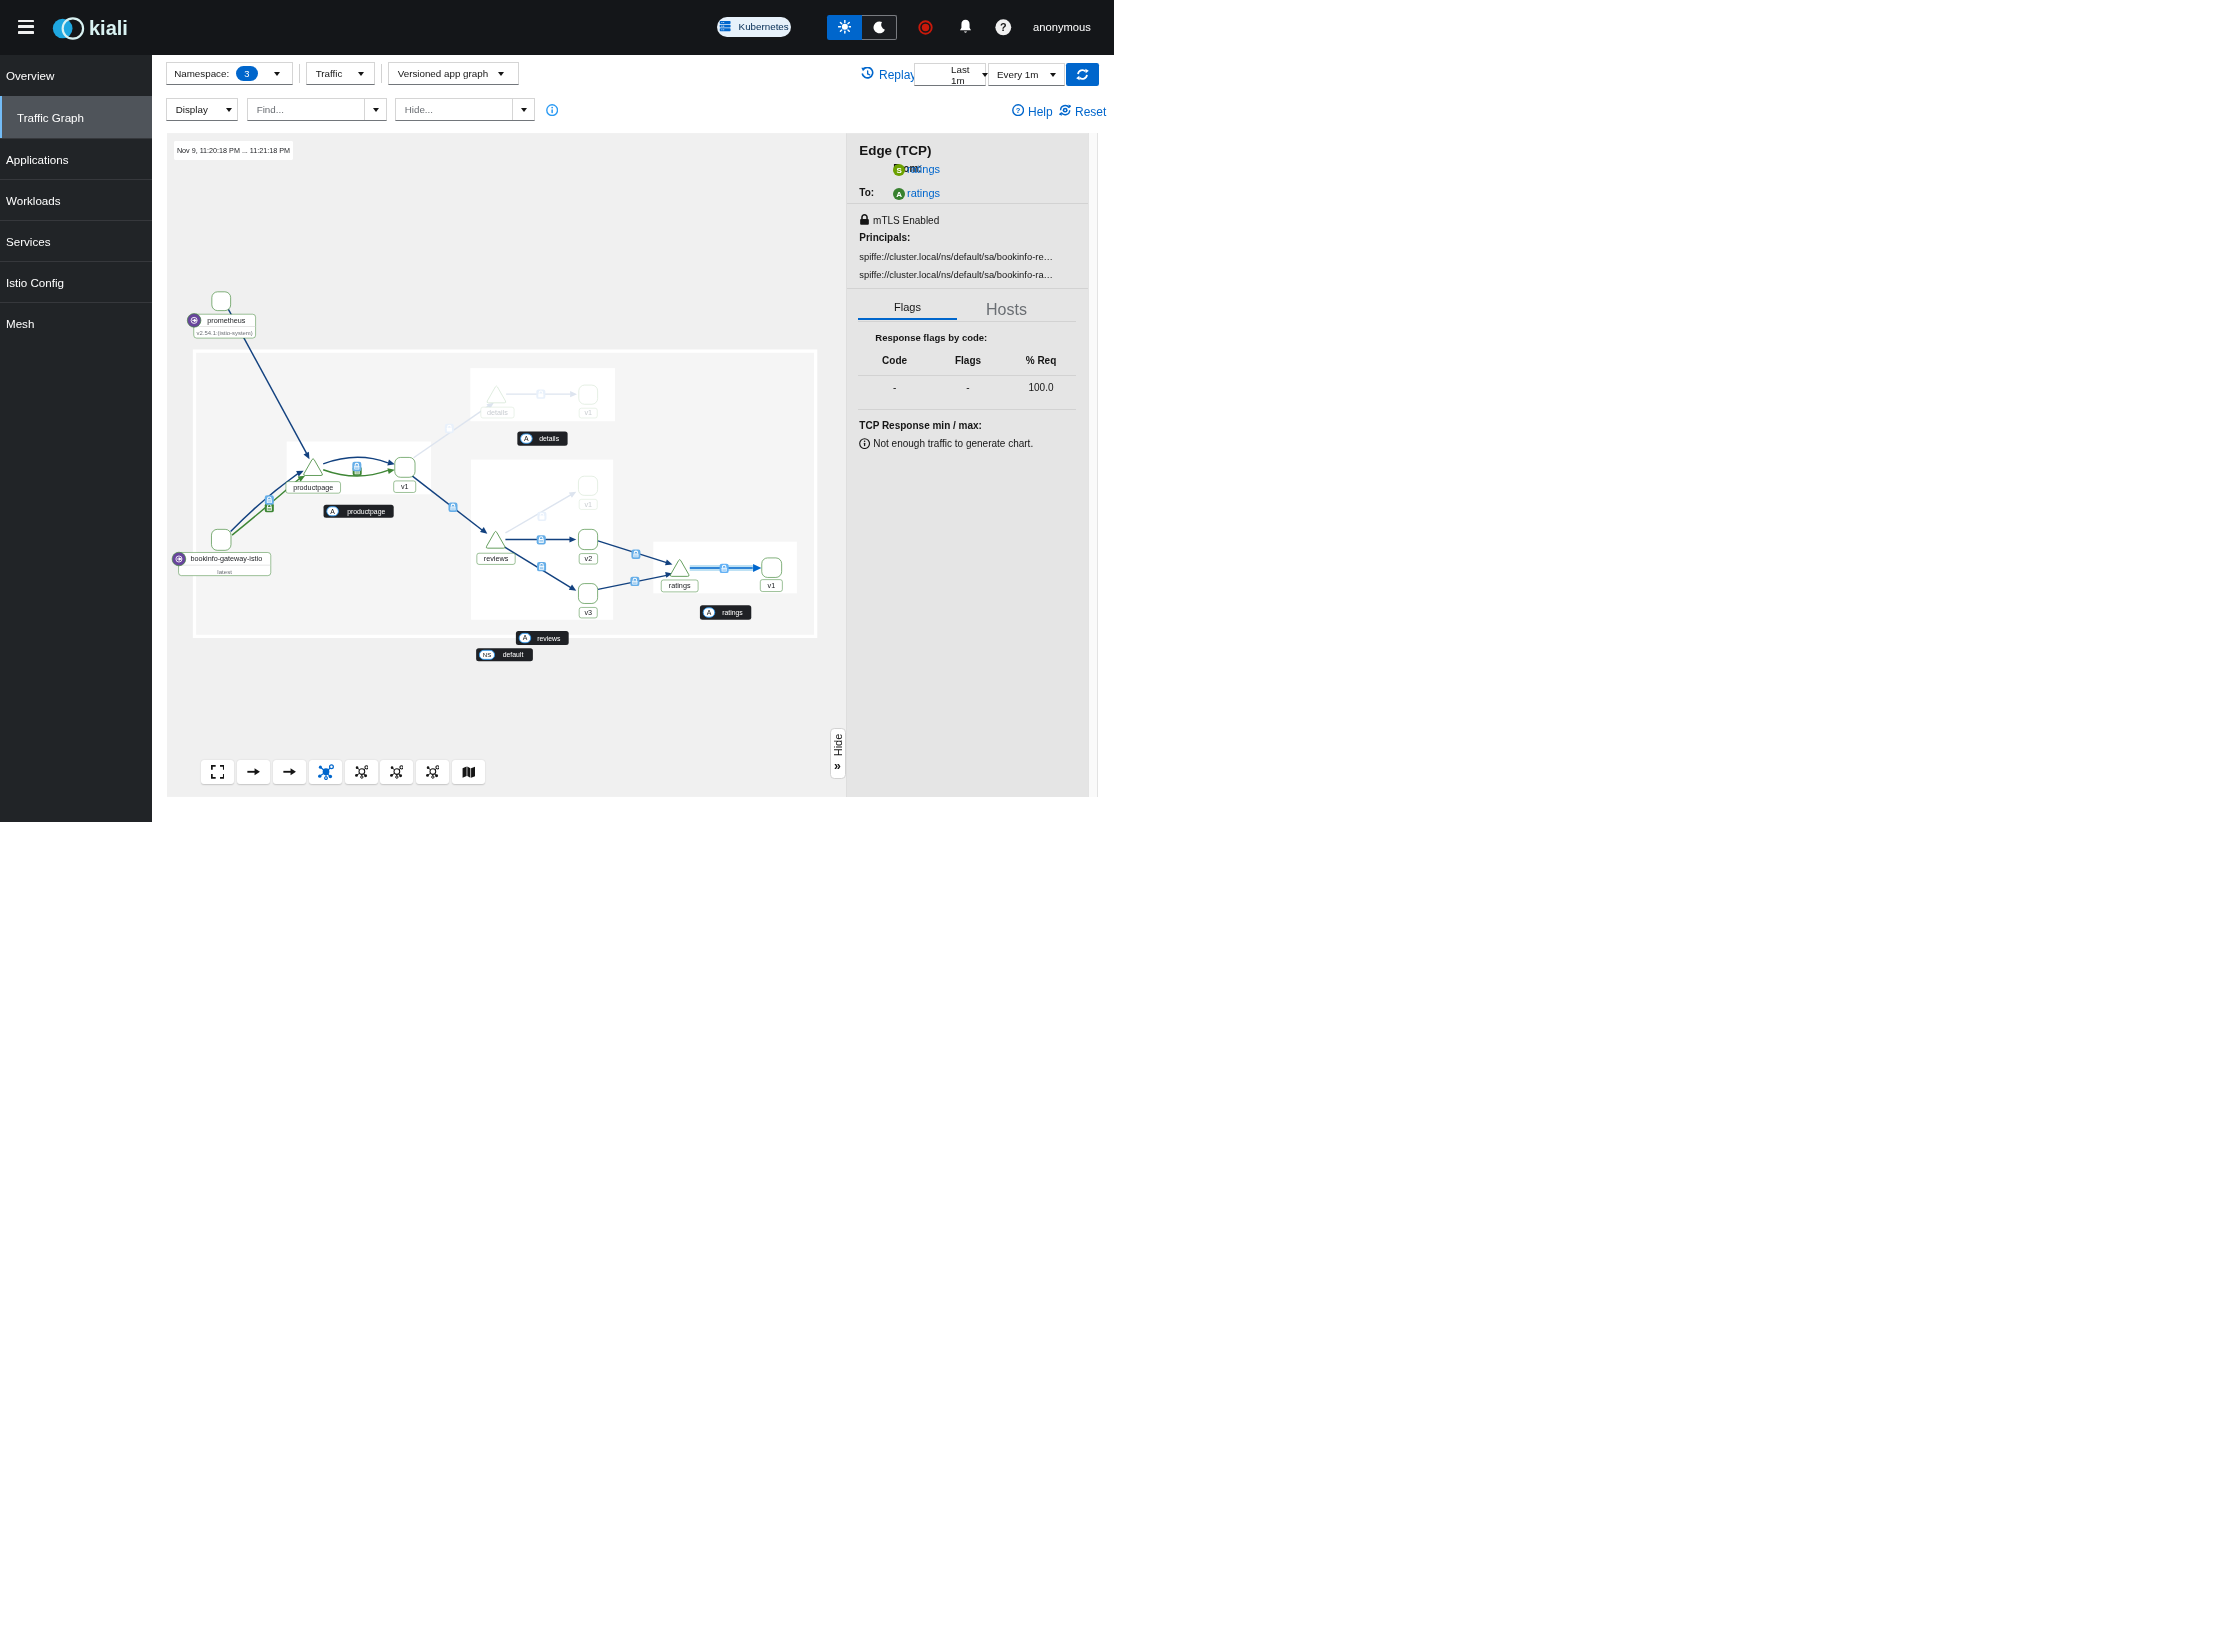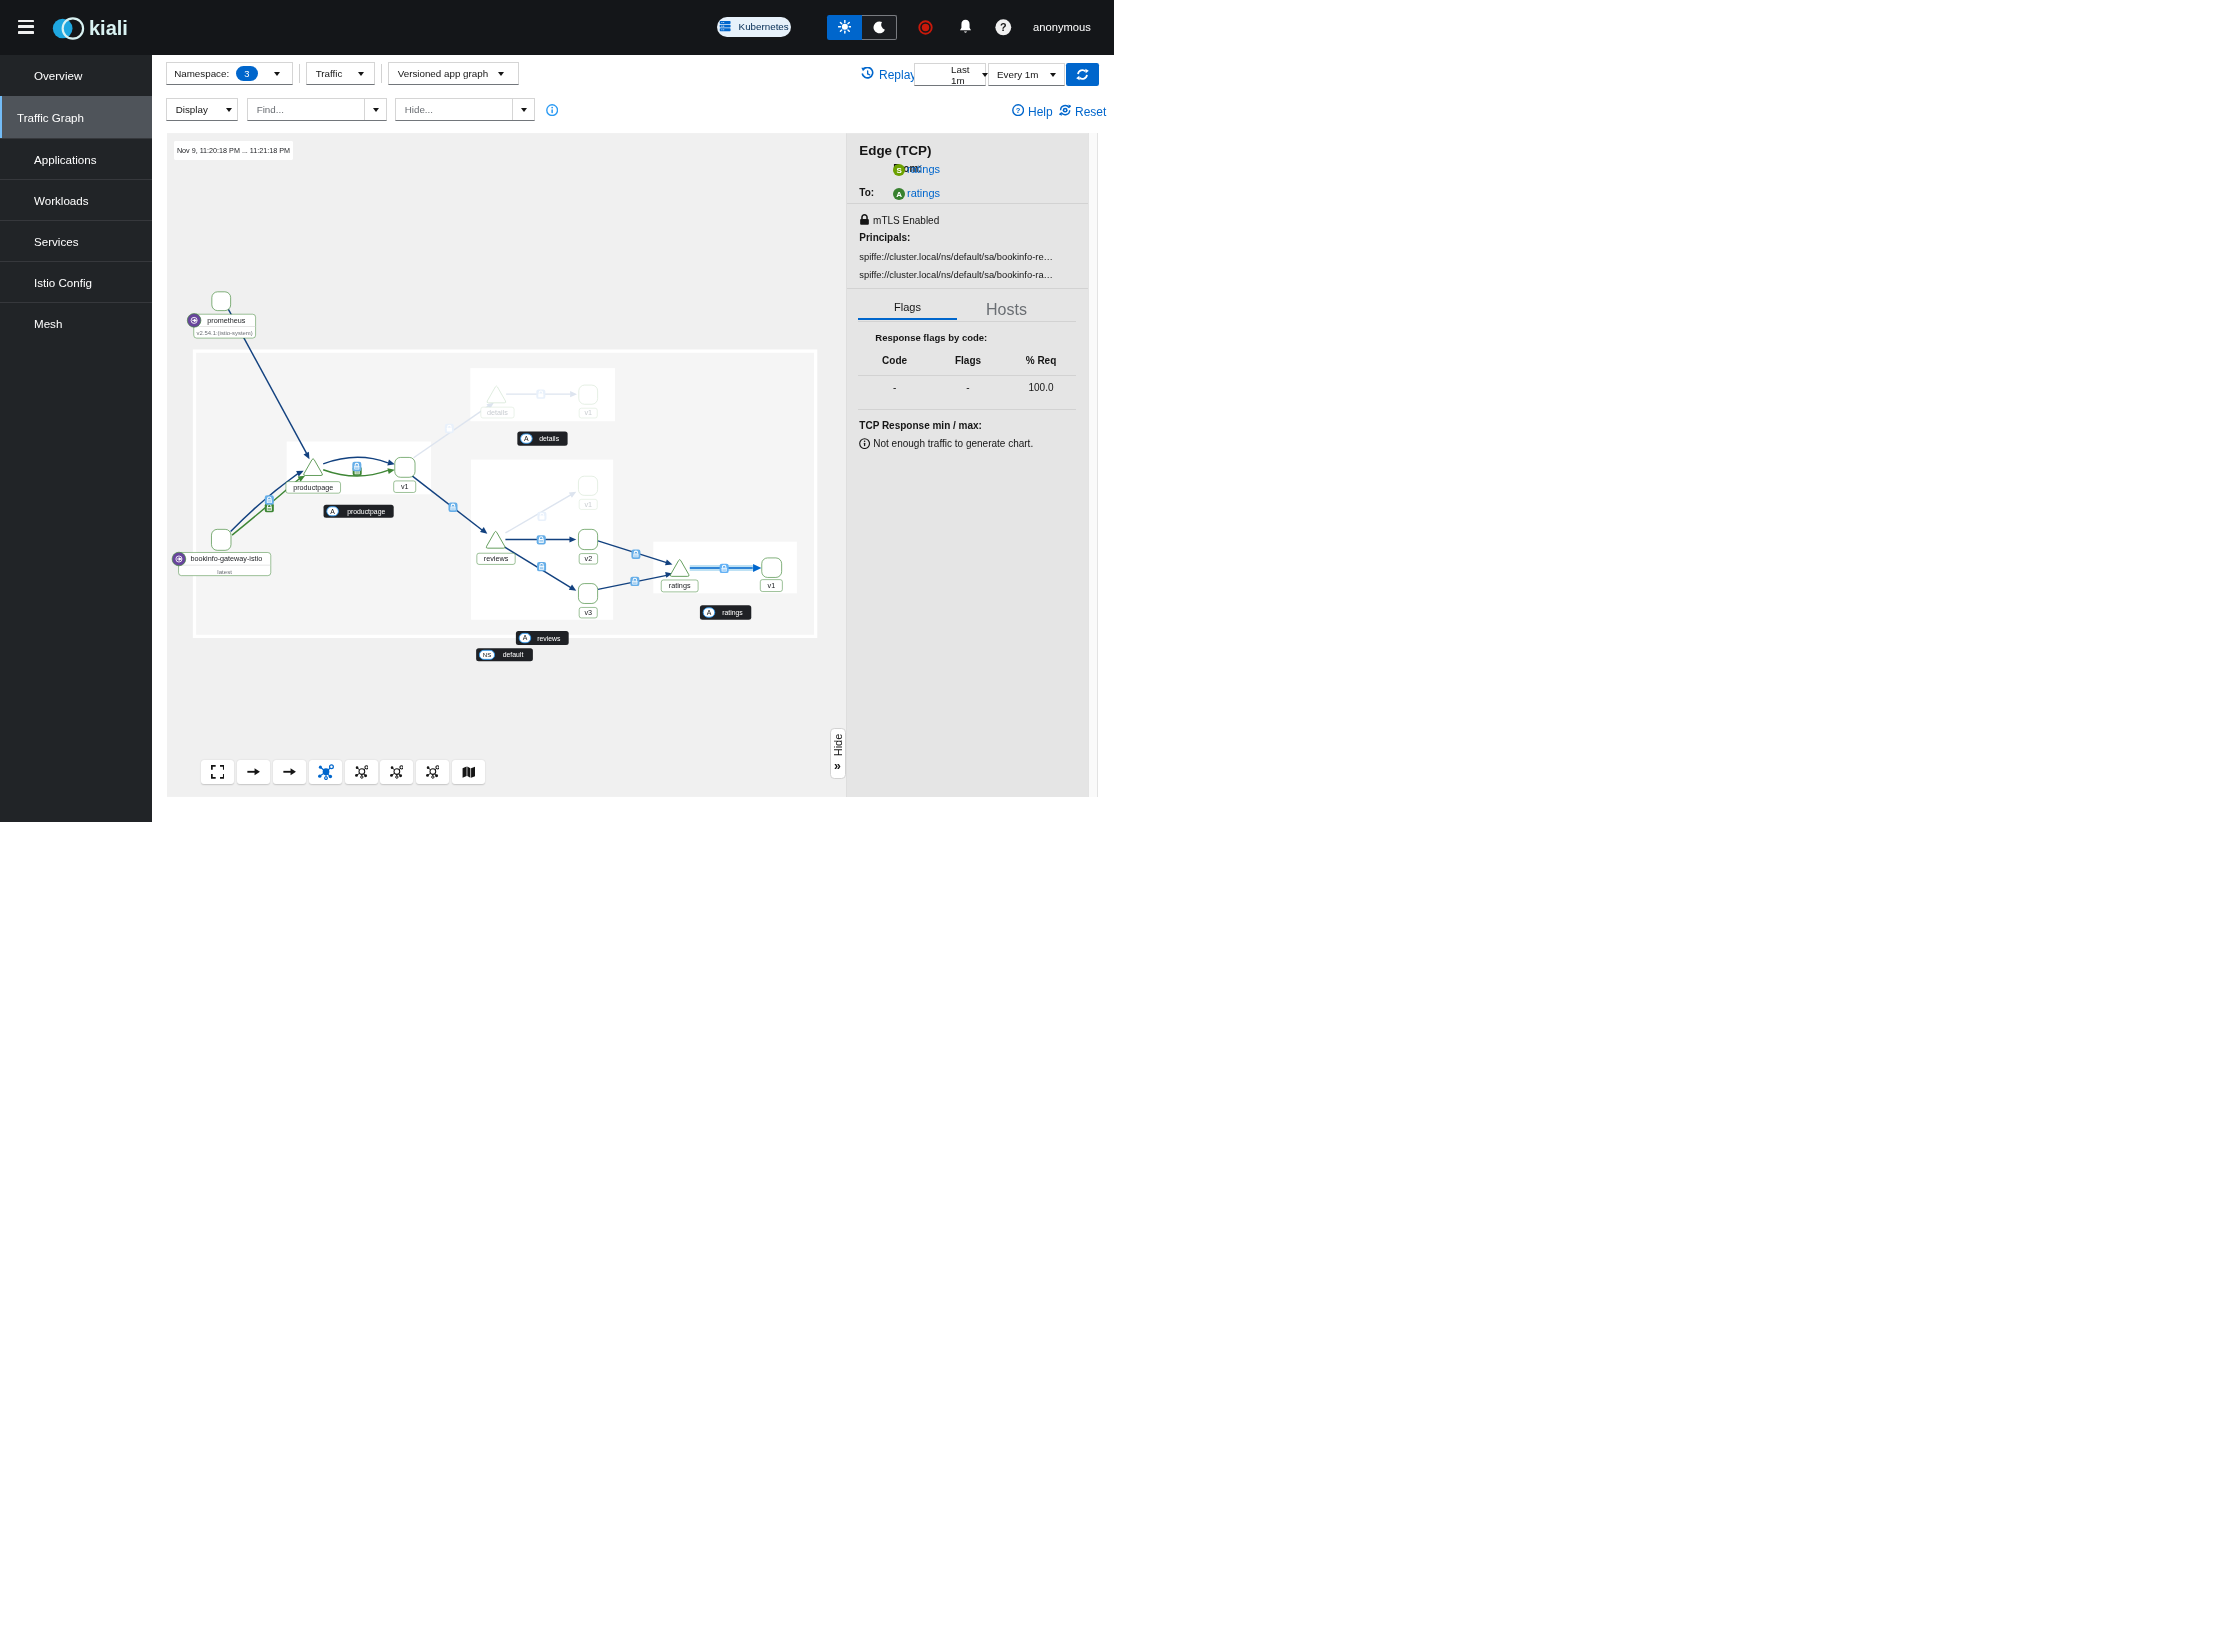--- a/index.html
+++ b/index.html
@@ -11,21 +11,21 @@
   #burger div { height:2.9px; background:#f0f0f0; margin-bottom:3px; border-radius:0.4px; }
   #kialiword { position:absolute; left:89px; top:16.6px; color:#d9f2f2; font-size:20px; font-weight:bold; }
   #kubebadge { position:absolute; left:717px; top:16.6px; width:74px; height:20px; background:#e7f1fa; border-radius:10px; display:flex; align-items:center; justify-content:center; gap:7px; }
   #kubebadge span { color:#002952; font-size:9.8px; font-weight:500; }
   #toggle { position:absolute; left:827px; top:14.5px; height:25px; display:flex; }
   #toggle .sun { width:35px; height:25px; background:#0066cc; border-radius:2.2px 0 0 2.2px; display:flex; align-items:center; justify-content:center; }
   #toggle .moon { width:35px; height:25px; background:#1b1d21; border:0.7px solid #797b80; border-left:none; border-radius:0 2.2px 2.2px 0; display:flex; align-items:center; justify-content:center; }
   #anon { position:absolute; left:1033px; top:21px; color:#fff; font-size:11.2px; }
   
   #sidebar { position:absolute; left:0; top:55px; width:152px; height:767px; background:#212427; z-index:25; }
-  .navitem { position:relative; height:41px; display:flex; align-items:center; padding-left:34px; color:#fff; font-size:11.6px; border-top:0.7px solid #36383c; }
+  .navitem { position:relative; height:41px; display:flex; align-items:center; padding-left:6px; color:#fff; font-size:11.6px; border-top:0.7px solid #36383c; }
   .navitem.first { border-top:none; }
   .navitem.sel { background:#4f545a; border-top:none; border-left:2.9px solid #73bcf7; padding-left:15px; height:42px; }
   .selbox { position:absolute; height:23px; background:#fff; border:0.7px solid #d5d5d5; border-bottom-color:#72767b; display:flex; align-items:center; font-size:9.8px; color:#151515; }
   .caret { width:0; height:0; border-left:3.3px solid transparent; border-right:3.3px solid transparent; border-top:4px solid #151515; display:inline-block; }
   .vsep { position:absolute; width:0.7px; background:#d2d2d2; }
   .bluelink { color:#0066cc; font-size:12px; }
   .ph { color:#6a6e73; }
   
   #panel { position:absolute; left:846px; top:133px; width:242px; height:664px; background:#e5e5e5; border-left:0.7px solid #dedede; border-top:0.7px solid #e8e8e8; z-index:20; font-size:10px; color:#151515; }
   #pscroll { position:absolute; left:1088px; top:133px; width:10px; height:664px; background:#fafafa; border-left:0.7px solid #e3e3e3; border-right:0.7px solid #e3e3e3; z-index:20; }

